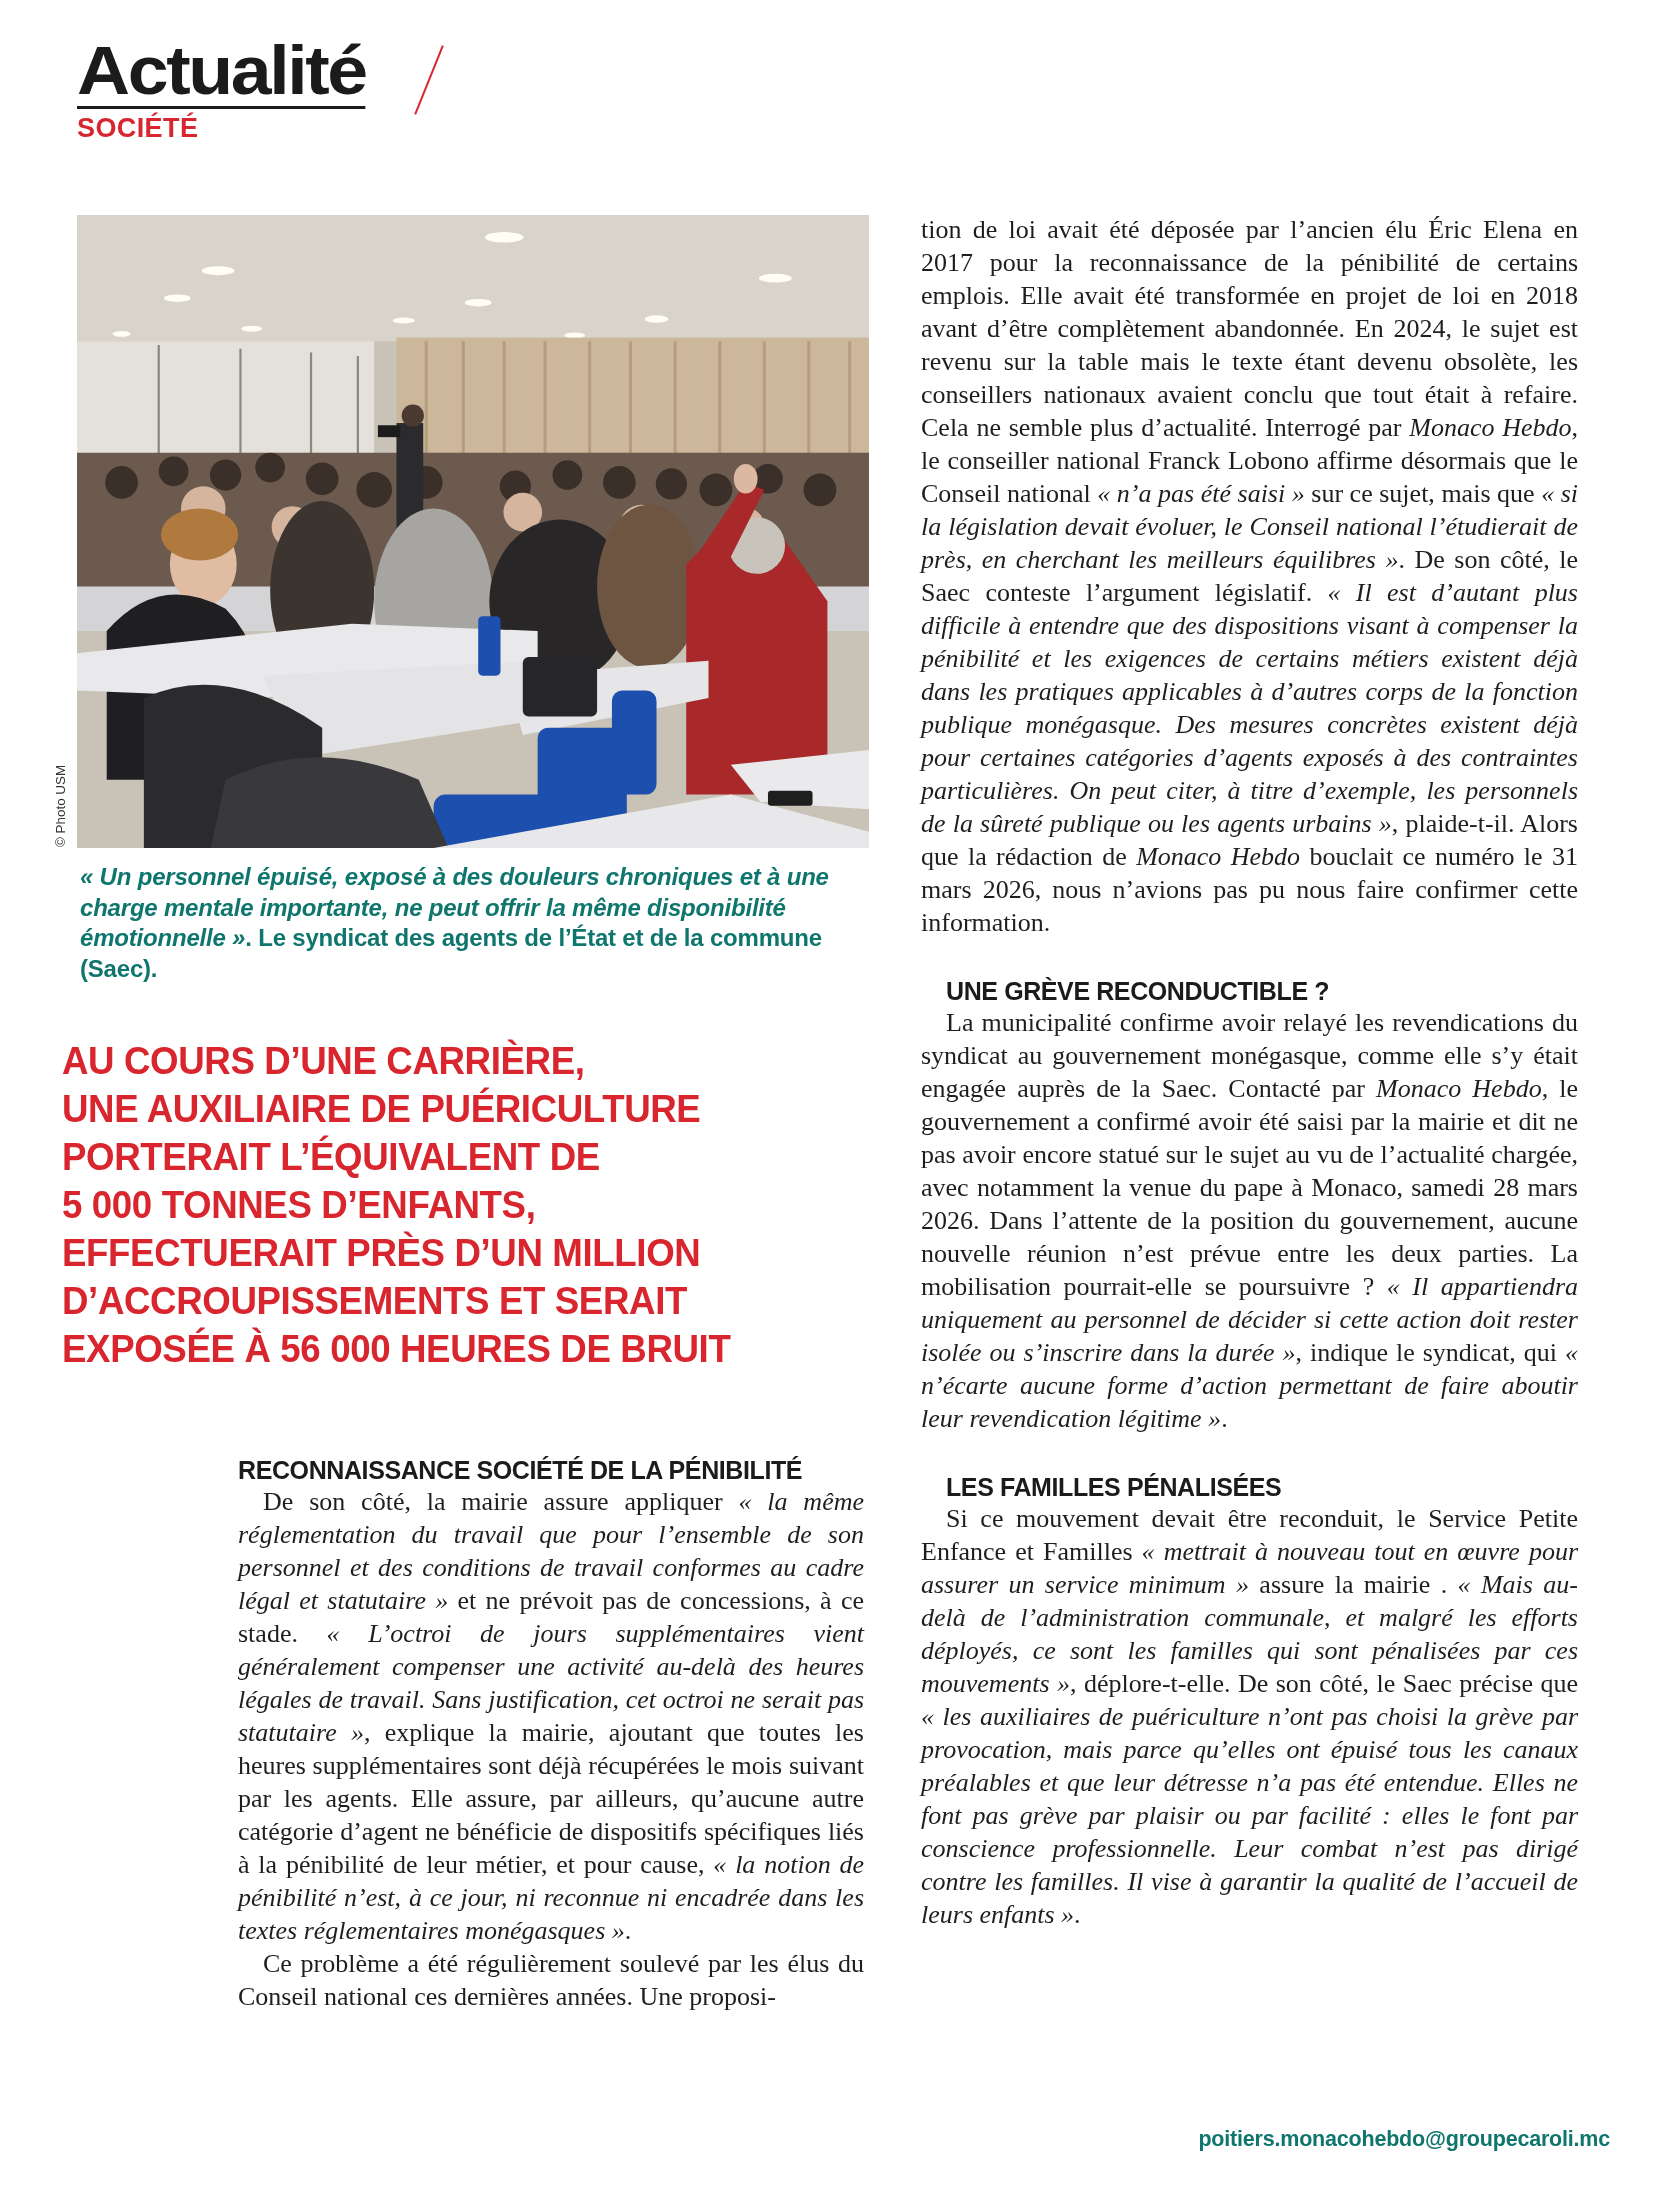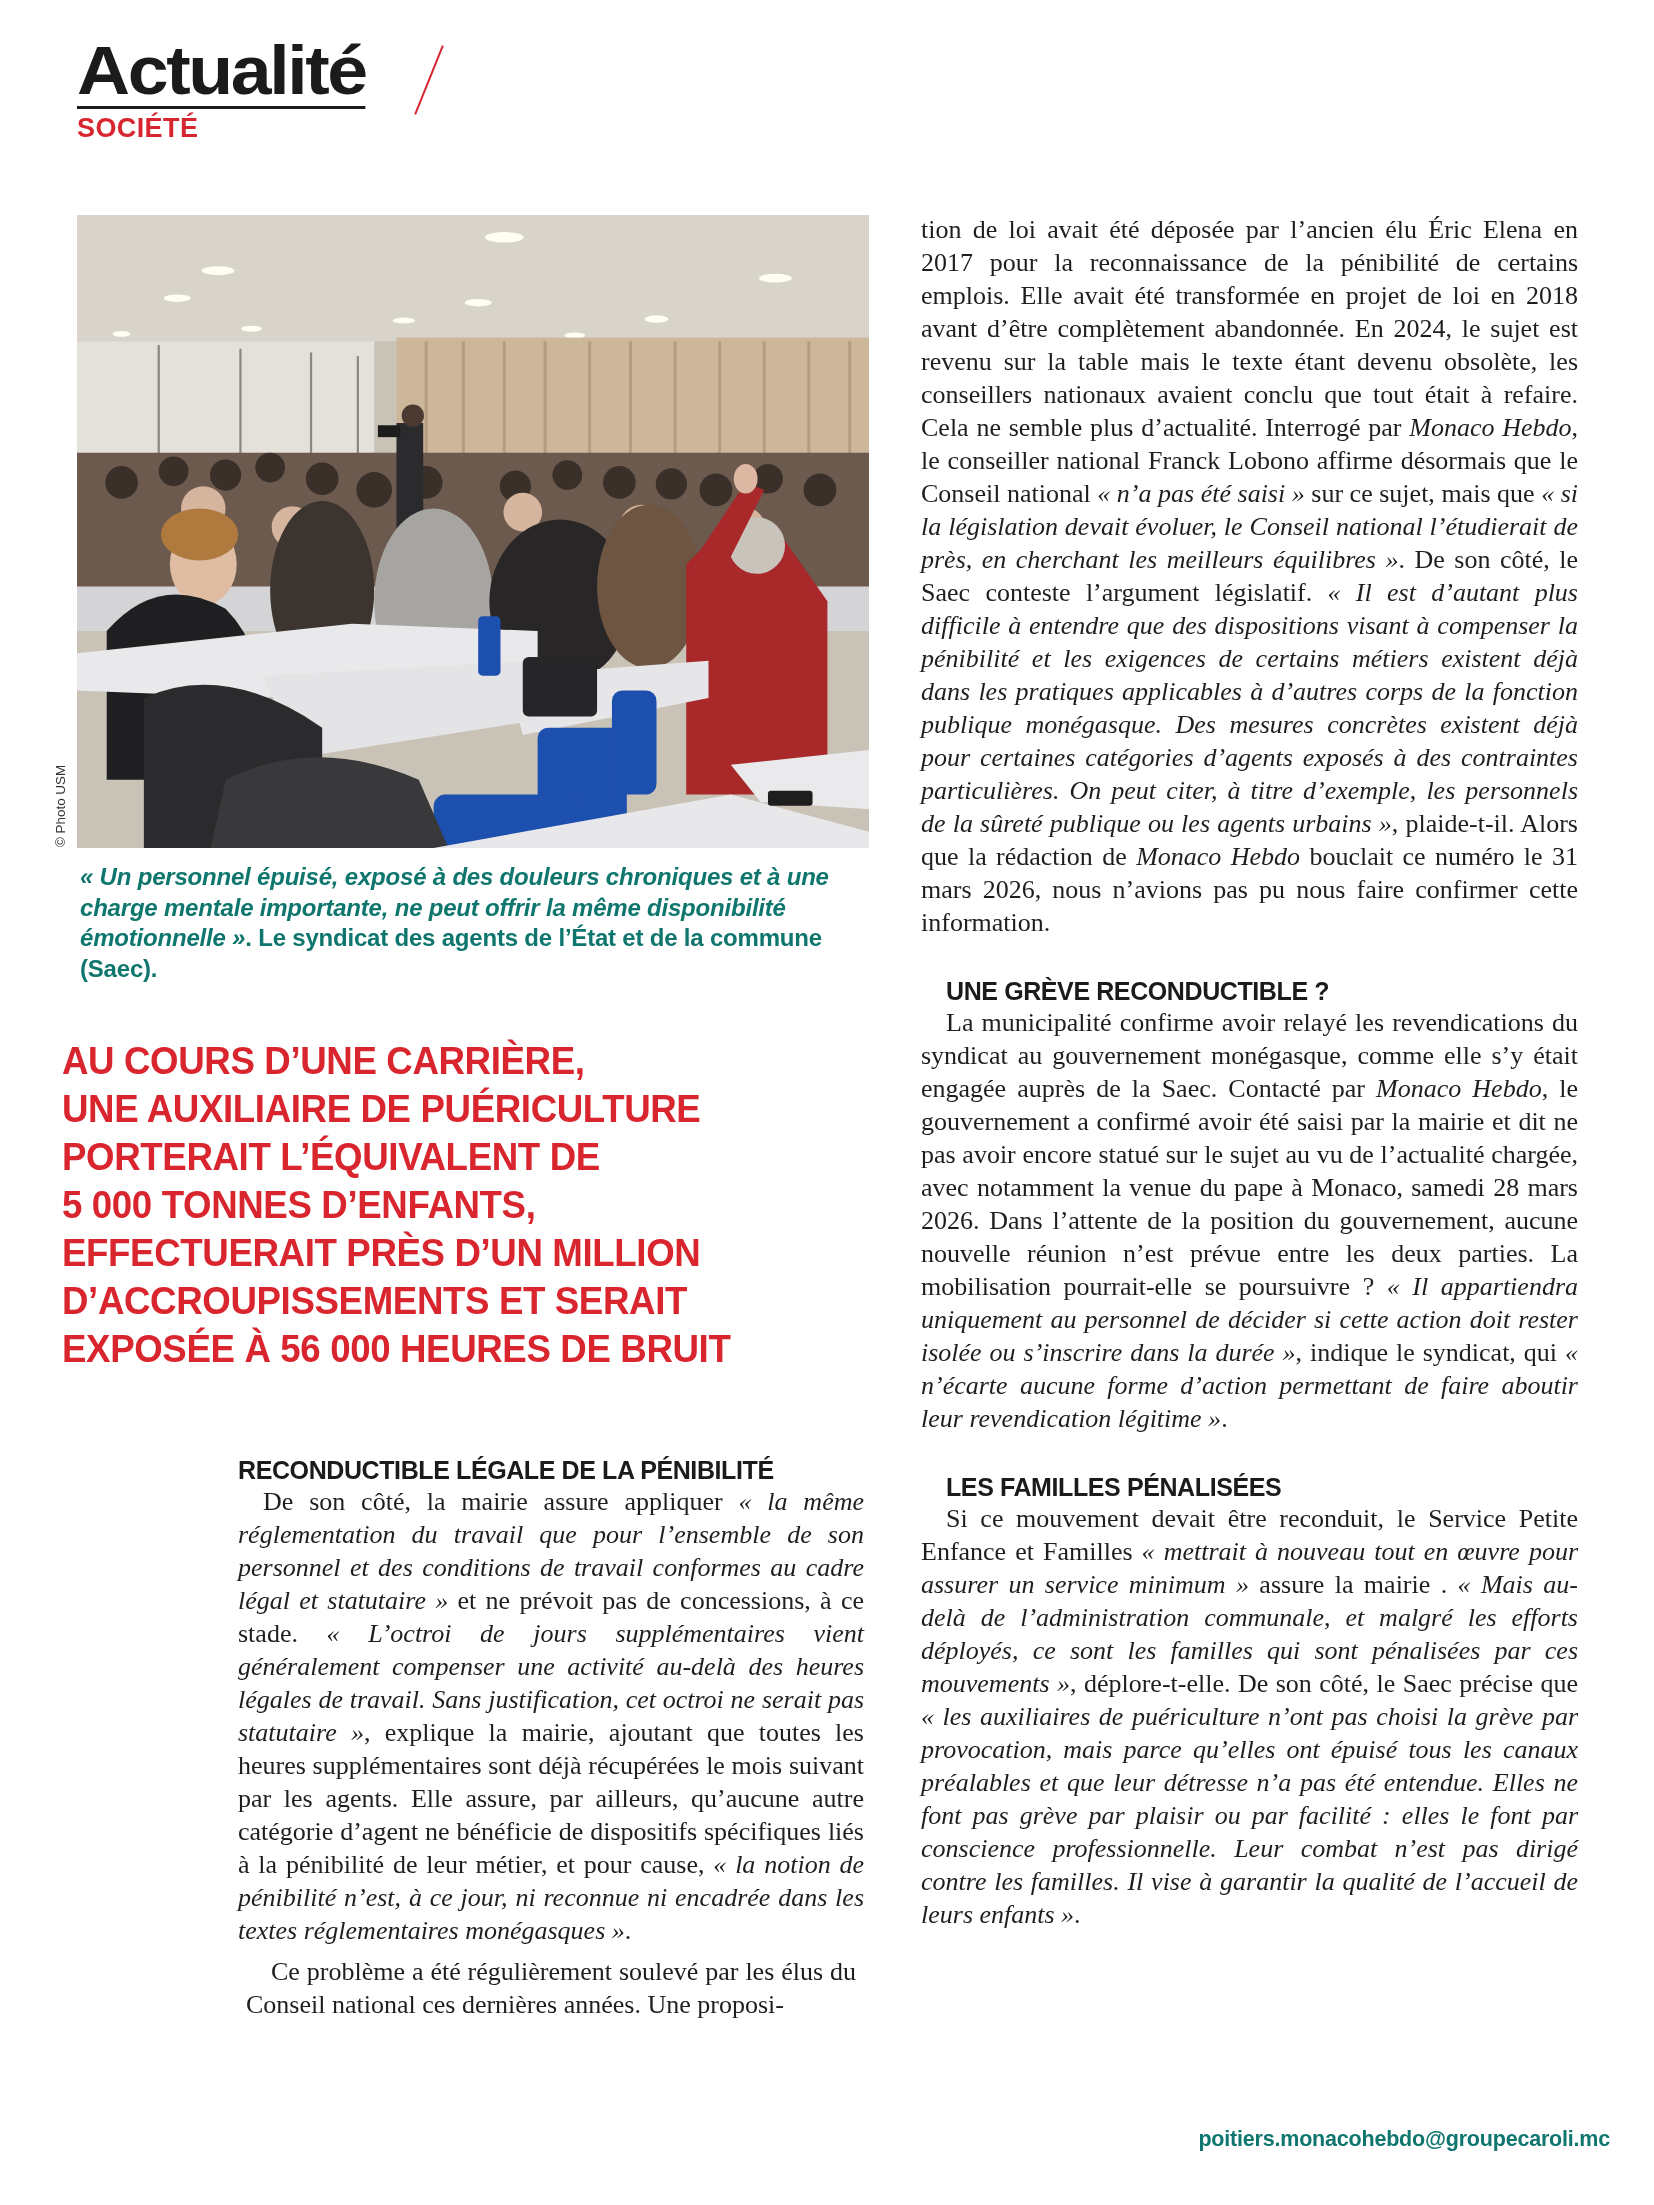--- a/index.html
+++ b/index.html
@@ -164,25 +164,25 @@
   <div>UNE AUXILIAIRE DE PUÉRICULTURE</div>
   <div>PORTERAIT L’ÉQUIVALENT DE</div>
   <div>5 000 TONNES D’ENFANTS,</div>
   <div>EFFECTUERAIT PRÈS D’UN MILLION</div>
   <div>D’ACCROUPISSEMENTS ET SERAIT</div>
   <div>EXPOSÉE À 56 000 HEURES DE BRUIT</div>
 </div>
 
 <div id="left-col" class="abs col">
   <div class="head">
-    <div>RECONDUCTIBLE LÉGALE DE LA PÉNIBILITÉ</div>
+    <div>RECONNAISSANCE SOCIÉTÉ DE LA PÉNIBILITÉ</div>
   </div>
   <p class="indent" style="margin:0"><span>De son côté, la mairie assure appliquer </span><i>« la même réglementation du travail que pour l’ensemble de son personnel et des conditions de travail conformes au cadre légal et statutaire »</i><span> et ne prévoit pas de concessions, à ce stade. </span><i>« L’octroi de jours supplémentaires vient généralement compenser une activité au-delà des heures légales de travail. Sans justification, cet octroi ne serait pas statutaire »</i><span>, explique la mairie, ajoutant que toutes les heures supplémentaires sont déjà récupérées le mois suivant par les agents. Elle assure, par ailleurs, qu’aucune autre catégorie d’agent ne bénéficie de dispositifs spécifiques liés à la pénibilité de leur métier, et pour cause, </span><i>« la notion de pénibilité n’est, à ce jour, ni reconnue ni encadrée dans les textes réglementaires monégasques »</i><span>.</span></p>
 
-  <p class="indent" style="margin:8px">Ce problème a été régulièrement soulevé par les élus du Conseil national ces dernières années. Une proposi-</p>
+  <p class="indent" style="margin:0">Ce problème a été régulièrement soulevé par les élus du Conseil national ces dernières années. Une proposi-</p>
 </div>
 
 <div id="right-col" class="abs col">
   <p style="margin:0"><span>tion de loi avait été déposée par l’ancien élu Éric Elena en 2017 pour la reconnaissance de la pénibilité de certains emplois. Elle avait été transformée en projet de loi en 2018 avant d’être complètement abandonnée. En 2024, le sujet est revenu sur la table mais le texte étant devenu obsolète, les conseillers nationaux avaient conclu que tout était à refaire. Cela ne semble plus d’actualité. Interrogé par </span><i>Monaco Hebdo</i><span>, le conseiller national Franck Lobono affirme désormais que le Conseil national </span><i>« n’a pas été saisi »</i><span> sur ce sujet, mais que </span><i>« si la législation devait évoluer, le Conseil national l’étudierait de près, en cherchant les meilleurs équilibres »</i><span>. De son côté, le Saec conteste l’argument législatif. </span><i>« Il est d’autant plus difficile à entendre que des dispositions visant à compenser la pénibilité et les exigences de certains métiers existent déjà dans les pratiques applicables à d’autres corps de la fonction publique monégasque. Des mesures concrètes existent déjà pour certaines catégories d’agents exposés à des contraintes particulières. On peut citer, à titre d’exemple, les personnels de la sûreté publique ou les agents urbains »</i><span>, plaide-t-il. Alors que la rédaction de </span><i>Monaco Hebdo</i><span> bouclait ce numéro le 31 mars 2026, nous n’avions pas pu nous faire confirmer cette information.</span></p>
 
   <div class="head sect-gap headline-pad">UNE GRÈVE RECONDUCTIBLE ?</div>
   <p class="indent" style="margin:0"><span>La municipalité confirme avoir relayé les revendications du syndicat au gouvernement monégasque, comme elle s’y était engagée auprès de la Saec. Contacté par </span><i>Monaco Hebdo</i><span>, le gouvernement a confirmé avoir été saisi par la mairie et dit ne pas avoir encore statué sur le sujet au vu de l’actualité chargée, avec notamment la venue du pape à Monaco, samedi 28 mars 2026. Dans l’attente de la position du gouvernement, aucune nouvelle réunion n’est prévue entre les deux parties. La mobilisation pourrait-elle se poursuivre ? </span><i>« Il appartiendra uniquement au personnel de décider si cette action doit rester isolée ou s’inscrire dans la durée »</i><span>, indique le syndicat, qui </span><i>« n’écarte aucune forme d’action permettant de faire aboutir leur revendication légitime »</i><span>.</span></p>
 
   <div class="head sect-gap headline-pad">LES FAMILLES PÉNALISÉES</div>
   <p class="indent" style="margin:0"><span>Si ce mouvement devait être reconduit, le Service Petite Enfance et Familles </span><i>« mettrait à nouveau tout en œuvre pour assurer un service minimum »</i><span> assure la mairie . </span><i>« Mais au-delà de l’administration communale, et malgré les efforts déployés, ce sont les familles qui sont pénalisées par ces mouvements »</i><span>, déplore-t-elle. De son côté, le Saec précise que </span><i>« les auxiliaires de puériculture n’ont pas choisi la grève par provocation, mais parce qu’elles ont épuisé tous les canaux préalables et que leur détresse n’a pas été entendue. Elles ne font pas grève par plaisir ou par facilité : elles le font par conscience professionnelle. Leur combat n’est pas dirigé contre les familles. Il vise à garantir la qualité de l’accueil de leurs enfants »</i><span>.</span></p>

